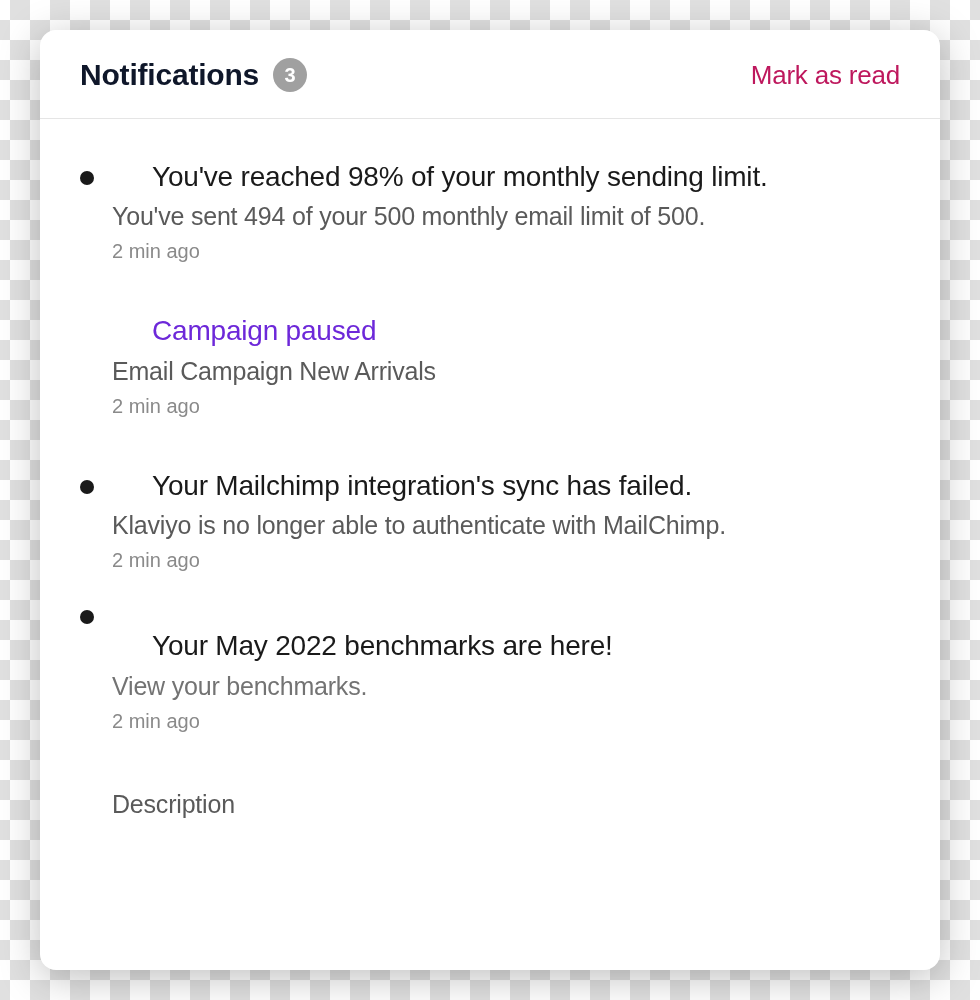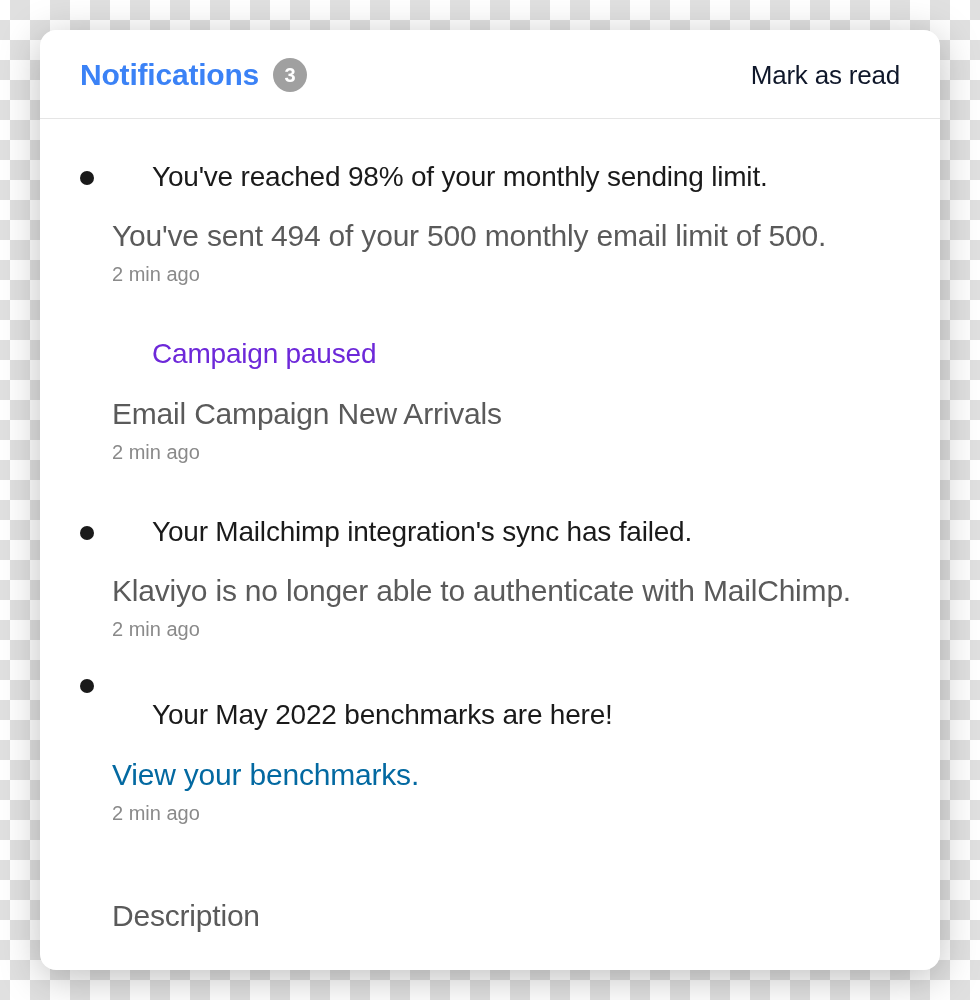--- a/index.html
+++ b/index.html
@@ -40,41 +40,41 @@
     
     .header-left {
       display: flex;
       align-items: center;
       gap: 14px;
     }
     
     .header-title {
       font-size: 30px;
       font-weight: 600;
-      color: #3b82f6;
+      color: #0f172a;
       letter-spacing: -0.2px;
     }
     
     .badge {
       background: #a0a0a0;
       color: #ffffff;
       border-radius: 50%;
       width: 34px;
       height: 34px;
       display: flex;
       align-items: center;
       justify-content: center;
       font-size: 20px;
       font-weight: 600;
     }
     
     .mark-read {
       font-size: 26px;
       font-weight: 500;
-      color: #0f172a;
+      color: #be185d;
       cursor: pointer;
       background: none;
       border: none;
       letter-spacing: -0.2px;
     }
     
     .panel-body {
       padding: 40px 40px 0 40px;
       overflow: hidden;
       flex: 1;
@@ -111,29 +111,29 @@
       line-height: 1.3;
       letter-spacing: -0.2px;
       margin-left: 40px;
     }
     
     .notif-title.muted {
       color: #6d28d9;
     }
     
     .notif-desc {
-      font-size: 30px;
+      font-size: 25px;
       color: #5a5a5a;
       line-height: 1.4;
-      margin-top: 20px;
+      margin-top: 4px;
       letter-spacing: -0.2px;
     }
     
     .notif-desc.strong {
-      color: #0369a1;
+      color: #737373;
       font-weight: 500;
     }
     
     .notif-time {
       font-size: 20px;
       color: #8a8a8a;
       margin-top: 6px;
     }
     
     .notification.tight {

